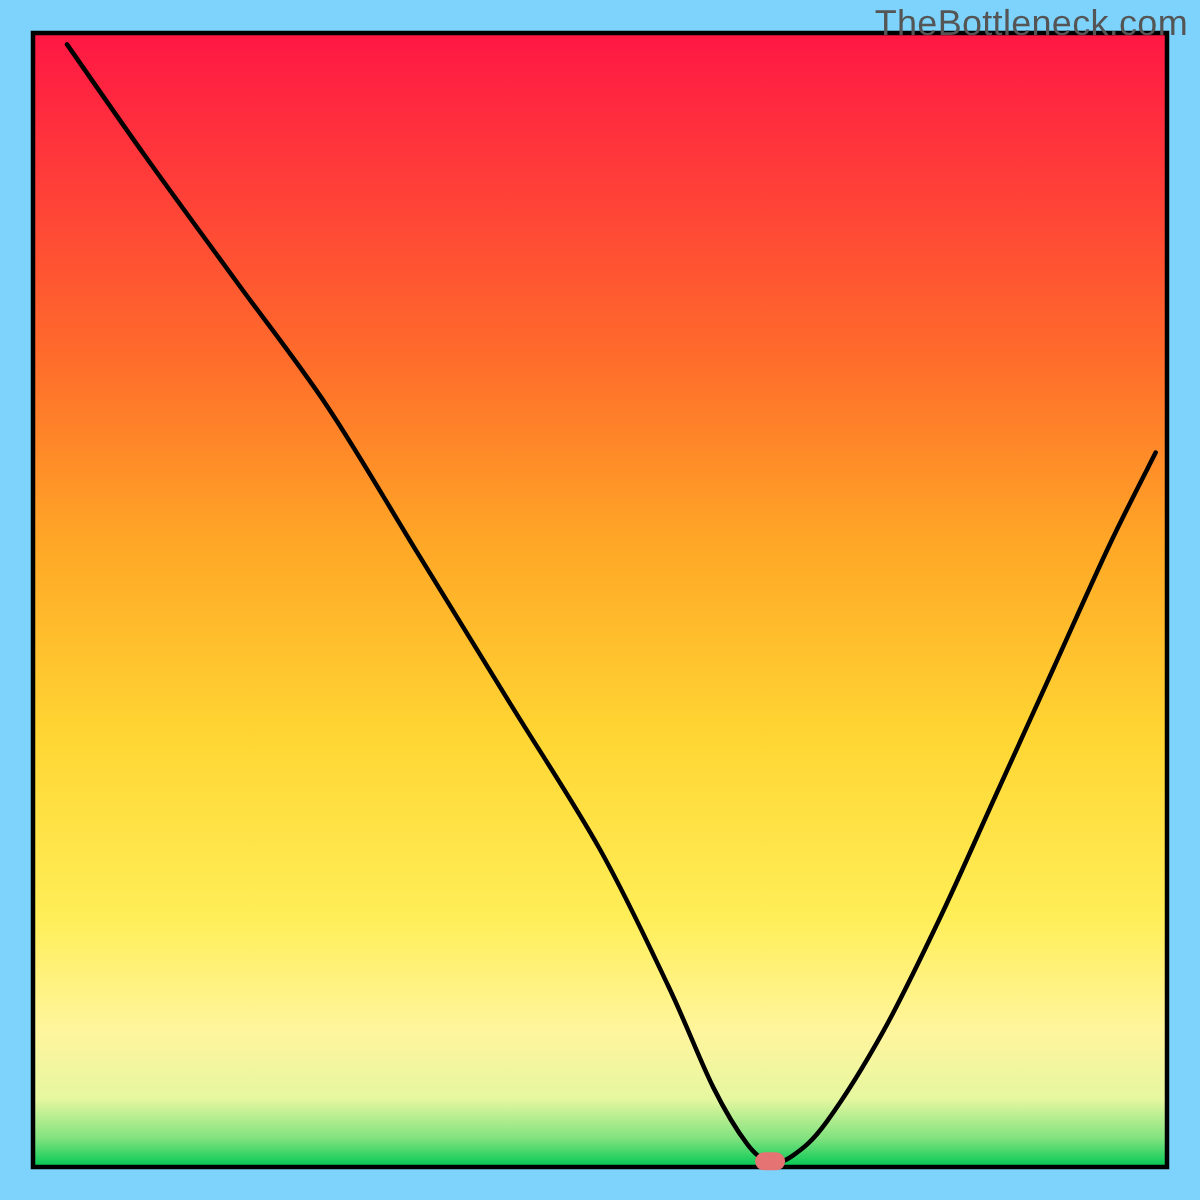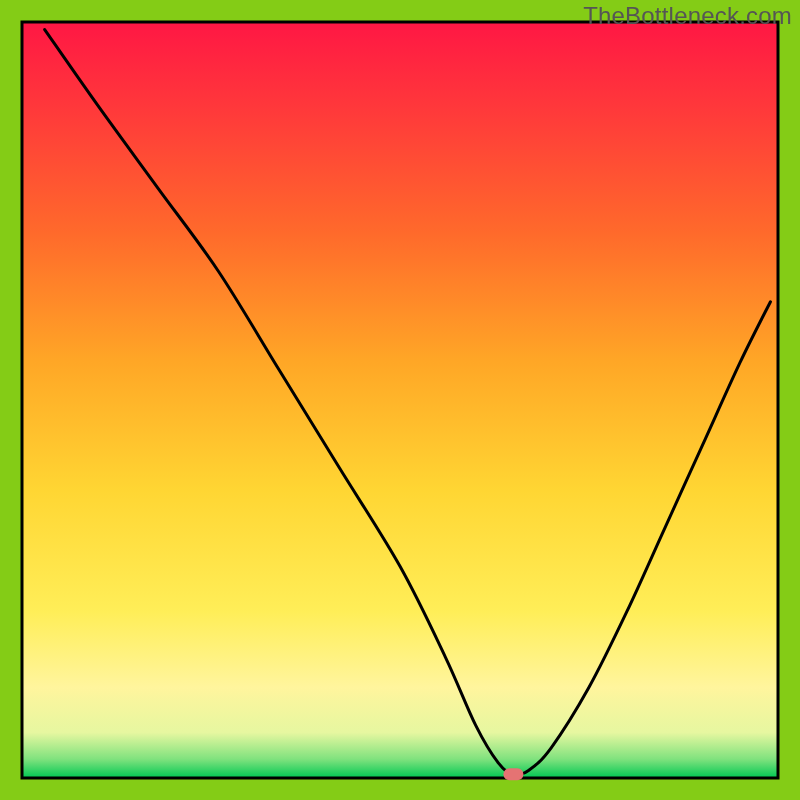--- a/index.html
+++ b/index.html
@@ -7,21 +7,21 @@
     padding: 0;
     width: 800px;
     height: 800px;
     background: #ffffff;
     font-family: Arial, Helvetica, sans-serif;
   }
   .chart-root {
     position: relative;
     width: 800px;
     height: 800px;
-    background: #84cc16;
+    background: #7dd3fc;
   }
   .watermark {
     position: absolute;
     top: 2px;
     right: 8px;
     font-size: 24px;
     font-weight: 400;
     color: #555555;
     letter-spacing: 0.2px;
     z-index: 3;

